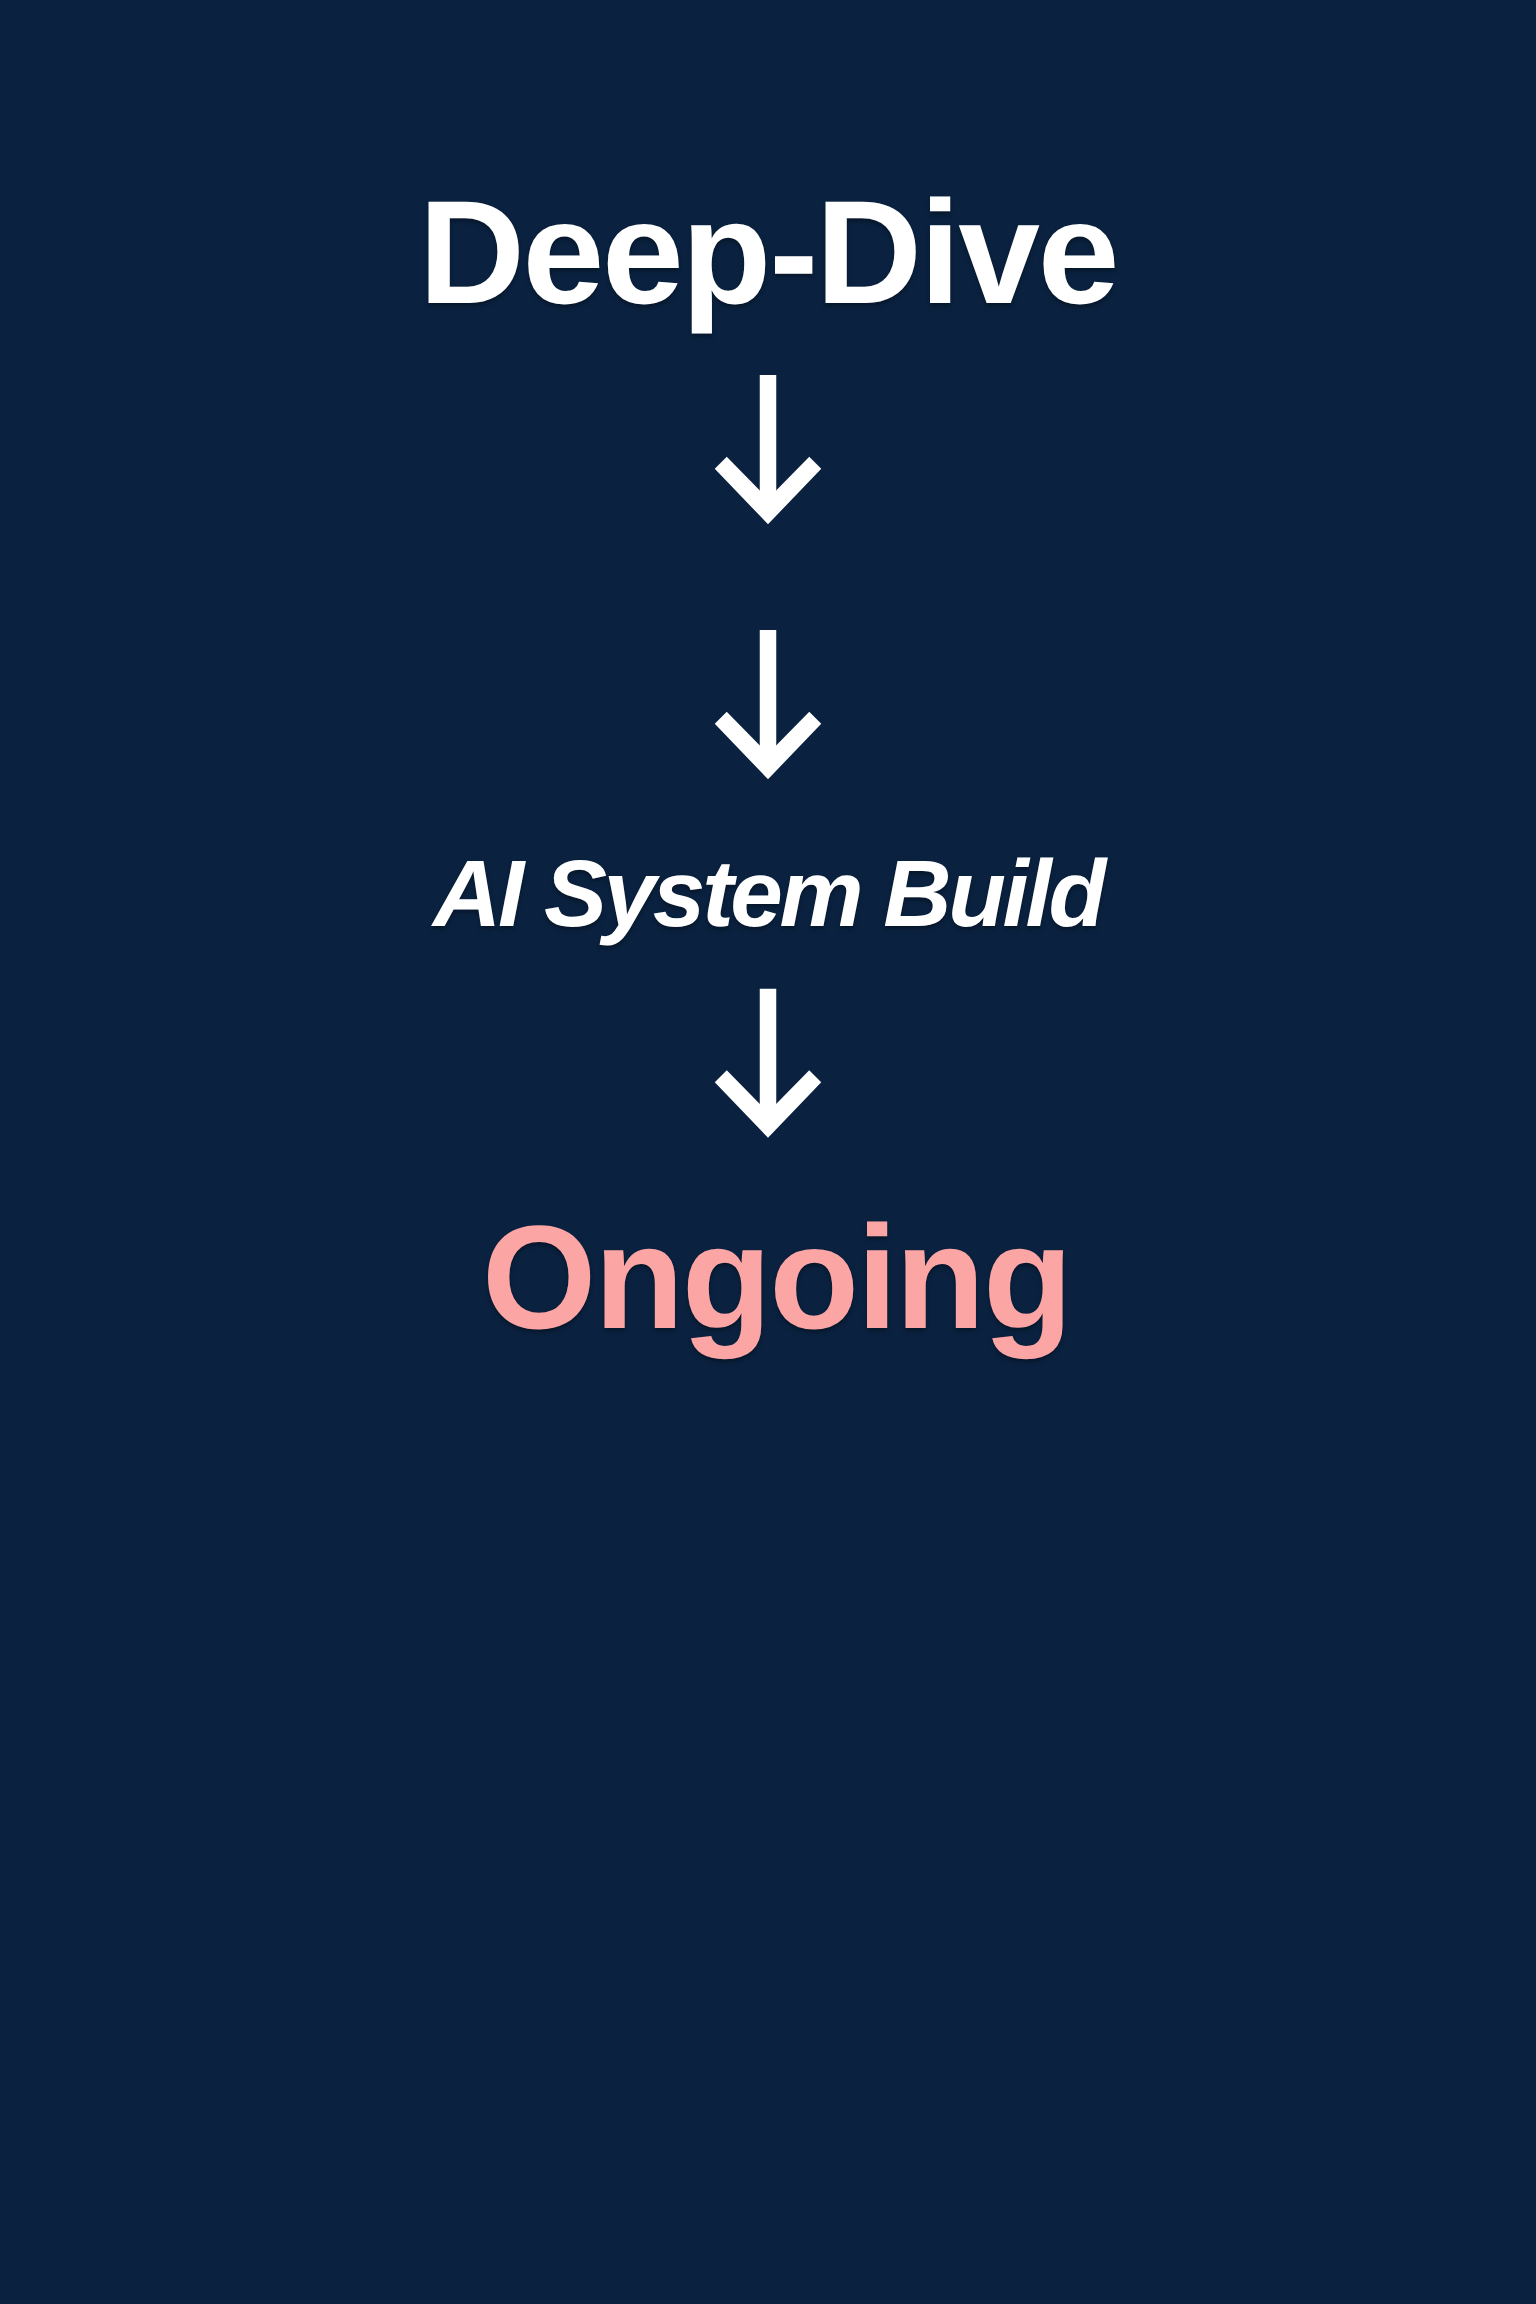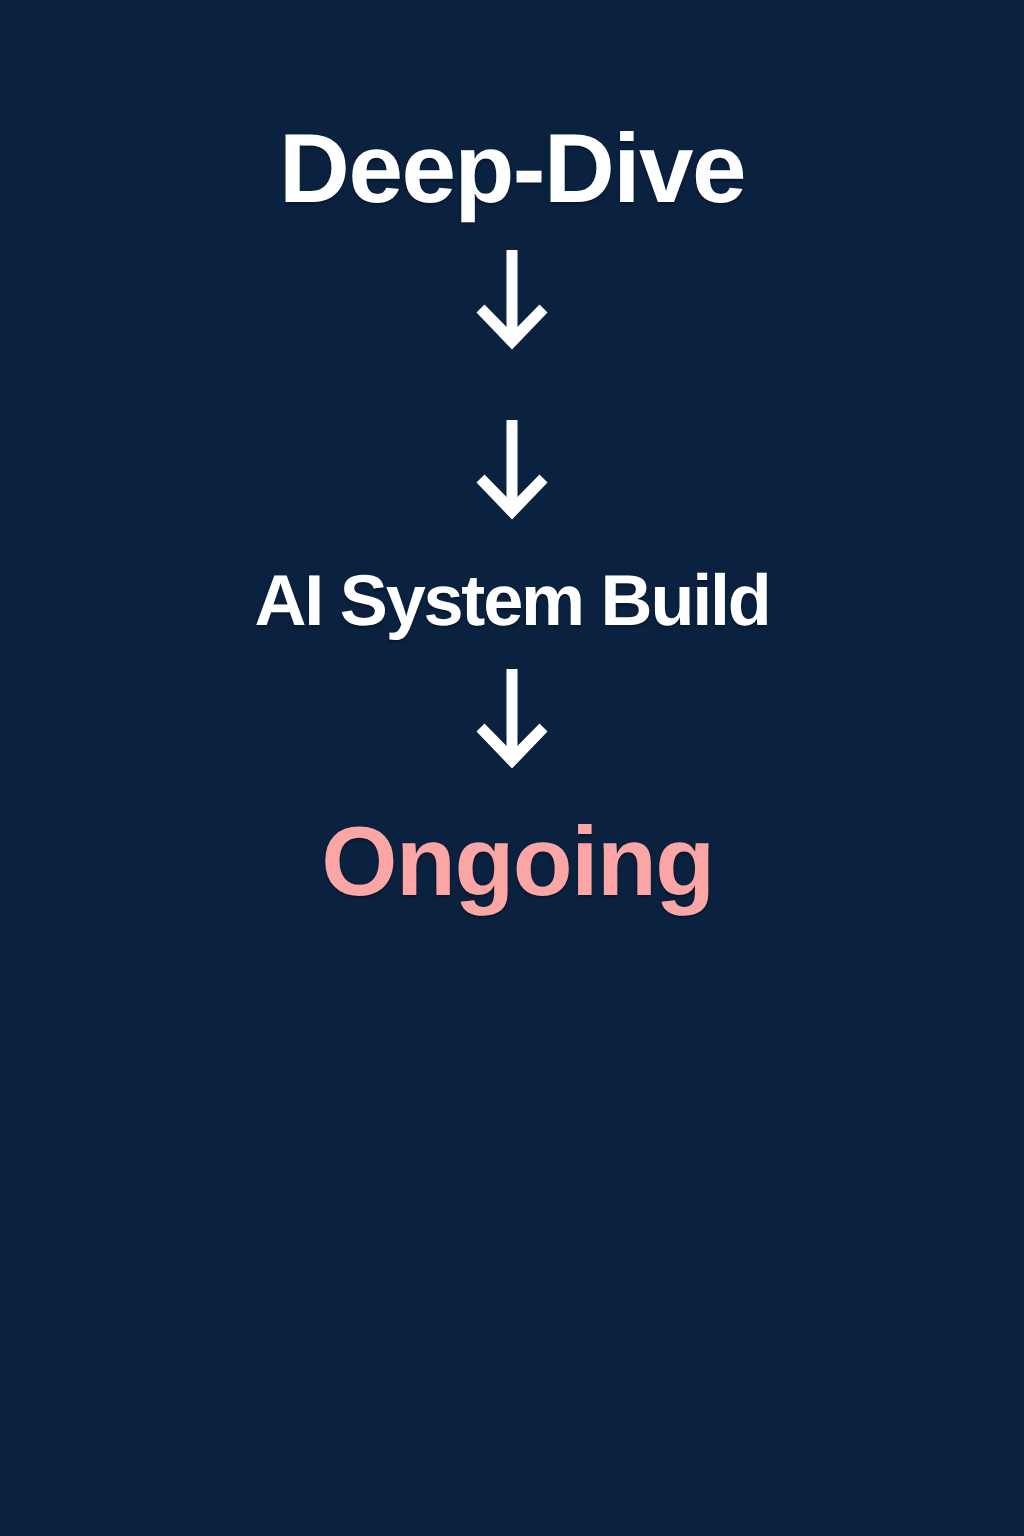--- a/index.html
+++ b/index.html
@@ -39,22 +39,23 @@
     text-shadow: 0 2px 3px rgba(0,0,0,0.35);
     white-space: nowrap;
   }
 
   .step .line {
     display: block;
   }
 
   
   .step.wide {
-    font-size: 72px;
+    font-size: 63px;
     letter-spacing: -2.2px;
+    font-style: italic;
   }
 
   .arrow-wrap {
     width: 100%;
     display: flex;
     justify-content: center;
     align-items: center;
   }
 
   .arrow-svg {

